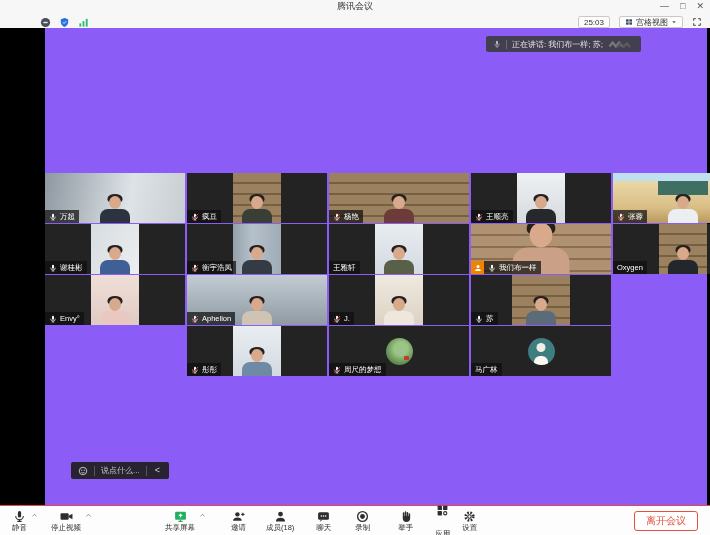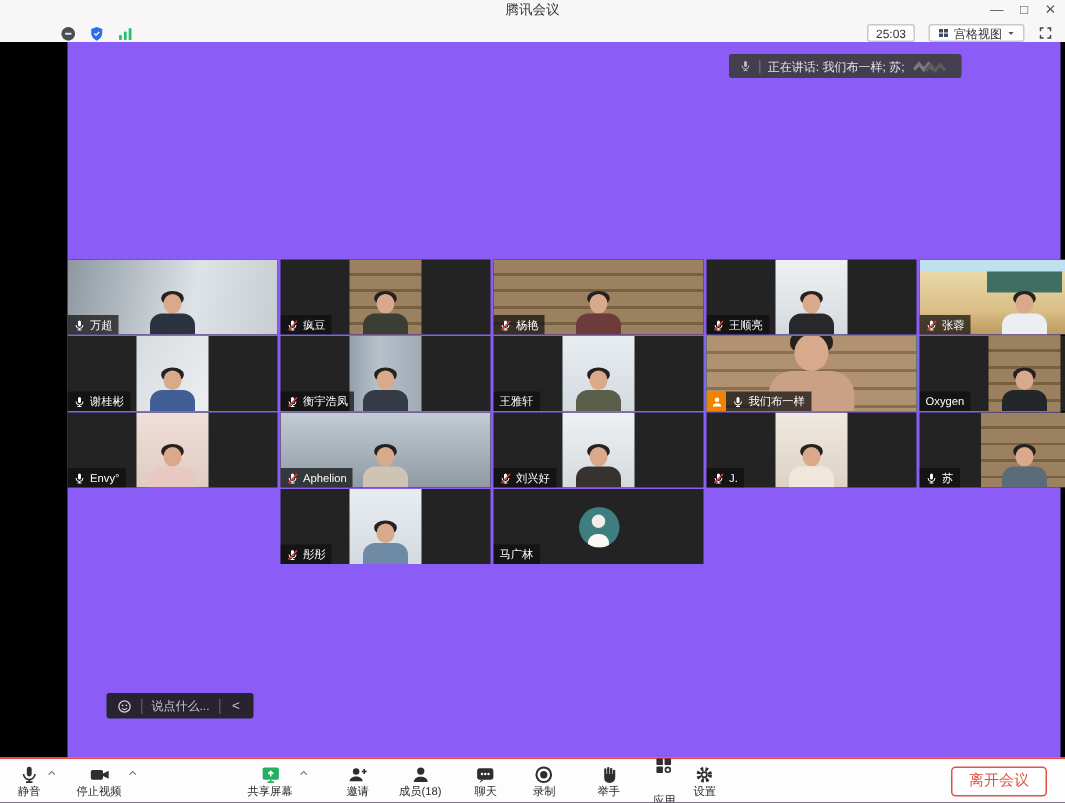--- a/index.html
+++ b/index.html
@@ -449,37 +449,20 @@
             <div class="label-row">
               <span class="name-chip">
                 <svg>
                   <use href="#i-mic-muted"></use>
                 </svg>
                 <span class="pname">Aphelion</span>
               </span>
             </div>
           </div>
           <div class="tile">
-            <div class="video portrait scene-white">
-              <span class="person" style="--shirt:#37322f">
-                <span class="hair"></span>
-                <span class="head"></span>
-                <span class="torso"></span>
-              </span>
-            </div>
-            <div class="label-row">
-              <span class="name-chip">
-                <svg>
-                  <use href="#i-mic-muted"></use>
-                </svg>
-                <span class="pname">刘兴好</span>
-              </span>
-            </div>
-          </div>
-          <div class="tile">
             <div class="video portrait scene-fur">
               <span class="person" style="--shirt:#efe7dc">
                 <span class="hair"></span>
                 <span class="head"></span>
                 <span class="torso"></span>
               </span>
             </div>
             <div class="label-row">
               <span class="name-chip">
                 <svg>
@@ -515,20 +498,31 @@
                 <span class="head"></span>
                 <span class="torso"></span>
               </span>
             </div>
             <div class="label-row">
               <span class="name-chip">
                 <svg>
                   <use href="#i-mic-muted"></use>
                 </svg>
                 <span class="pname">彤彤</span>
+              </span>
+            </div>
+          </div>
+          <div class="tile">
+            <span class="avatar-circle avatar-photo"></span>
+            <div class="label-row">
+              <span class="name-chip">
+                <svg>
+                  <use href="#i-mic-muted"></use>
+                </svg>
+                <span class="pname">周尺的梦想</span>
               </span>
             </div>
           </div>
           <div class="tile">
             <span class="avatar-circle avatar-cartoon"></span>
             <div class="label-row">
               <span class="name-chip">
                 <span class="pname">马广林</span>
               </span>
             </div>

